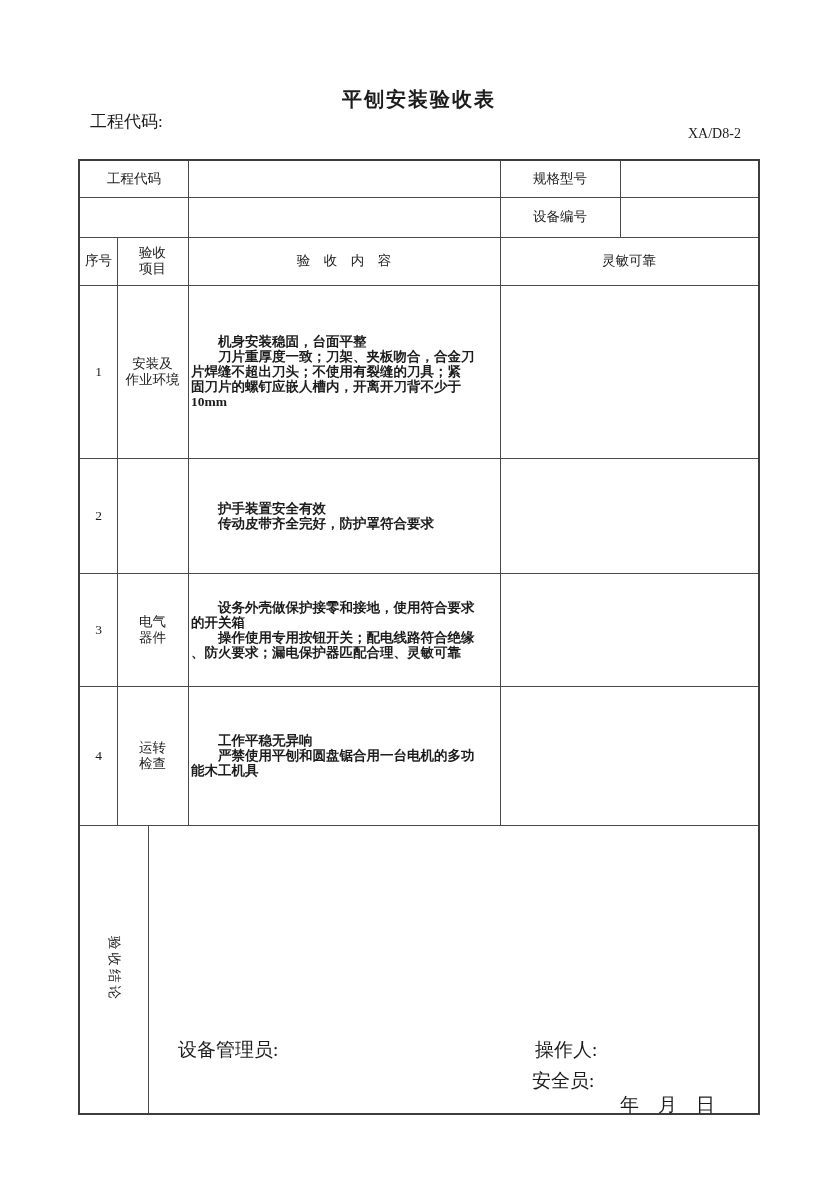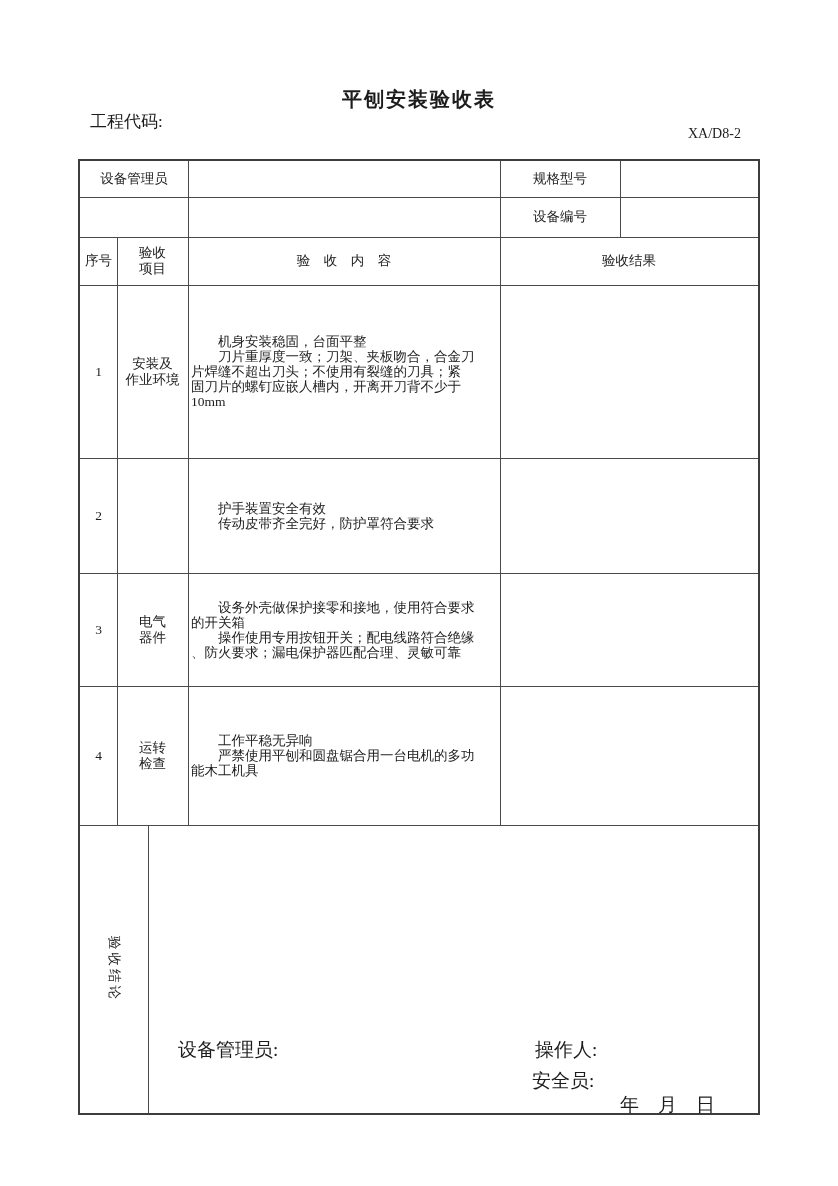--- a/index.html
+++ b/index.html
@@ -18,21 +18,21 @@
     border:2px solid #3d3d3d;box-sizing:border-box;
   }
   .line{position:absolute;background:#4a4a4a;}
   .hline{height:1px;left:0;width:678px;}
   .vline{width:1px;}
   .cell{
     position:absolute;display:flex;align-items:center;justify-content:center;
     font-size:13.5px;line-height:16px;text-align:center;white-space:pre;
     box-sizing:border-box;overflow:hidden;
   }
-  .cell.left{justify-content:flex-start;text-align:left;padding-left:3px;line-height:15px;}
+  .cell.left{justify-content:flex-start;text-align:left;padding-left:3px;line-height:15px;font-weight:bold;}
   .vert{
     writing-mode:vertical-rl;text-orientation:sideways;
     letter-spacing:3px;
   }
   .sig{position:absolute;font-size:19px;white-space:pre;}
 </style>
 </head>
 <body>
 
 <div class="page">
@@ -51,34 +51,34 @@
       <div class="line hline" style="top:412px"></div>
       <div class="line hline" style="top:525px"></div>
       <div class="line hline" style="top:664px"></div>
       <div class="line vline" style="left:37px;top:76px;height:588px"></div>
       <div class="line vline" style="left:108px;top:0;height:664px"></div>
       <div class="line vline" style="left:420px;top:0;height:664px"></div>
       <div class="line vline" style="left:540px;top:0;height:76px"></div>
       <div class="line vline" style="left:68px;top:664px;height:288px"></div>
     </div>
 
-    <div class="cell" style="left:0;top:0;width:108px;height:36px">设备管理员</div>
+    <div class="cell" style="left:0;top:0;width:108px;height:36px">工程代码</div>
     <div class="cell left" style="left:108px;top:0;width:312px;height:36px"></div>
     <div class="cell" style="left:420px;top:0;width:120px;height:36px">规格型号</div>
     <div class="cell left" style="left:540px;top:0;width:138px;height:36px"></div>
 
     <div class="cell left" style="left:108px;top:36px;width:312px;height:40px"></div>
     <div class="cell" style="left:420px;top:36px;width:120px;height:40px">设备编号</div>
     <div class="cell left" style="left:540px;top:36px;width:138px;height:40px"></div>
 
     <div class="cell" style="left:0;top:76px;width:37px;height:48px">序号</div>
     <div class="cell" style="left:37px;top:76px;width:71px;height:48px">验收
 项目</div>
     <div class="cell" style="left:108px;top:76px;width:312px;height:48px">验　收　内　容</div>
-    <div class="cell" style="left:420px;top:76px;width:258px;height:48px">验收结果</div>
+    <div class="cell" style="left:420px;top:76px;width:258px;height:48px">灵敏可靠</div>
 
     <div class="cell" style="left:0;top:124px;width:37px;height:173px">1</div>
     <div class="cell" style="left:37px;top:124px;width:71px;height:173px">安装及
 作业环境</div>
     <div class="cell left" style="left:108px;top:124px;width:312px;height:173px">　　机身安装稳固，台面平整
 　　刀片重厚度一致；刀架、夹板吻合，合金刀
 片焊缝不超出刀头；不使用有裂缝的刀具；紧
 固刀片的螺钉应嵌人槽内，开离开刀背不少于
 10mm</div>
     <div class="cell" style="left:420px;top:124px;width:258px;height:173px"></div>

